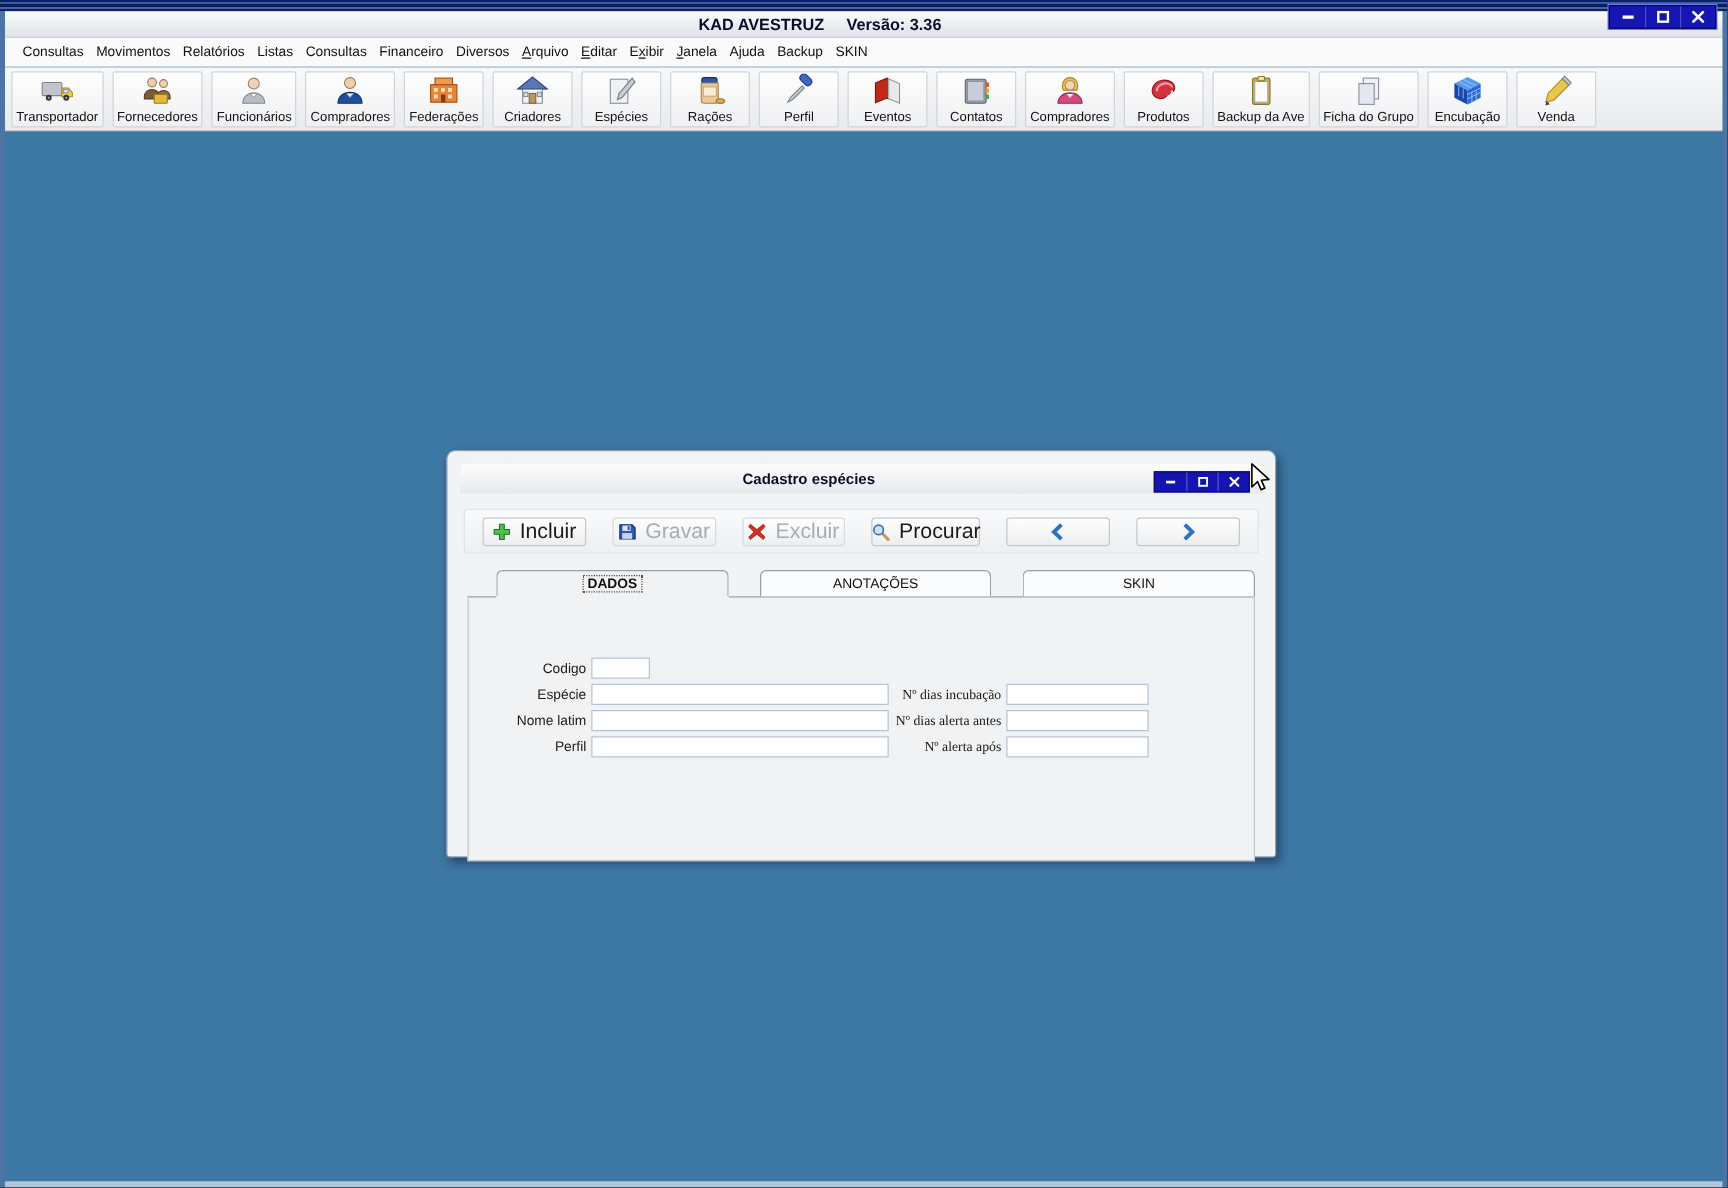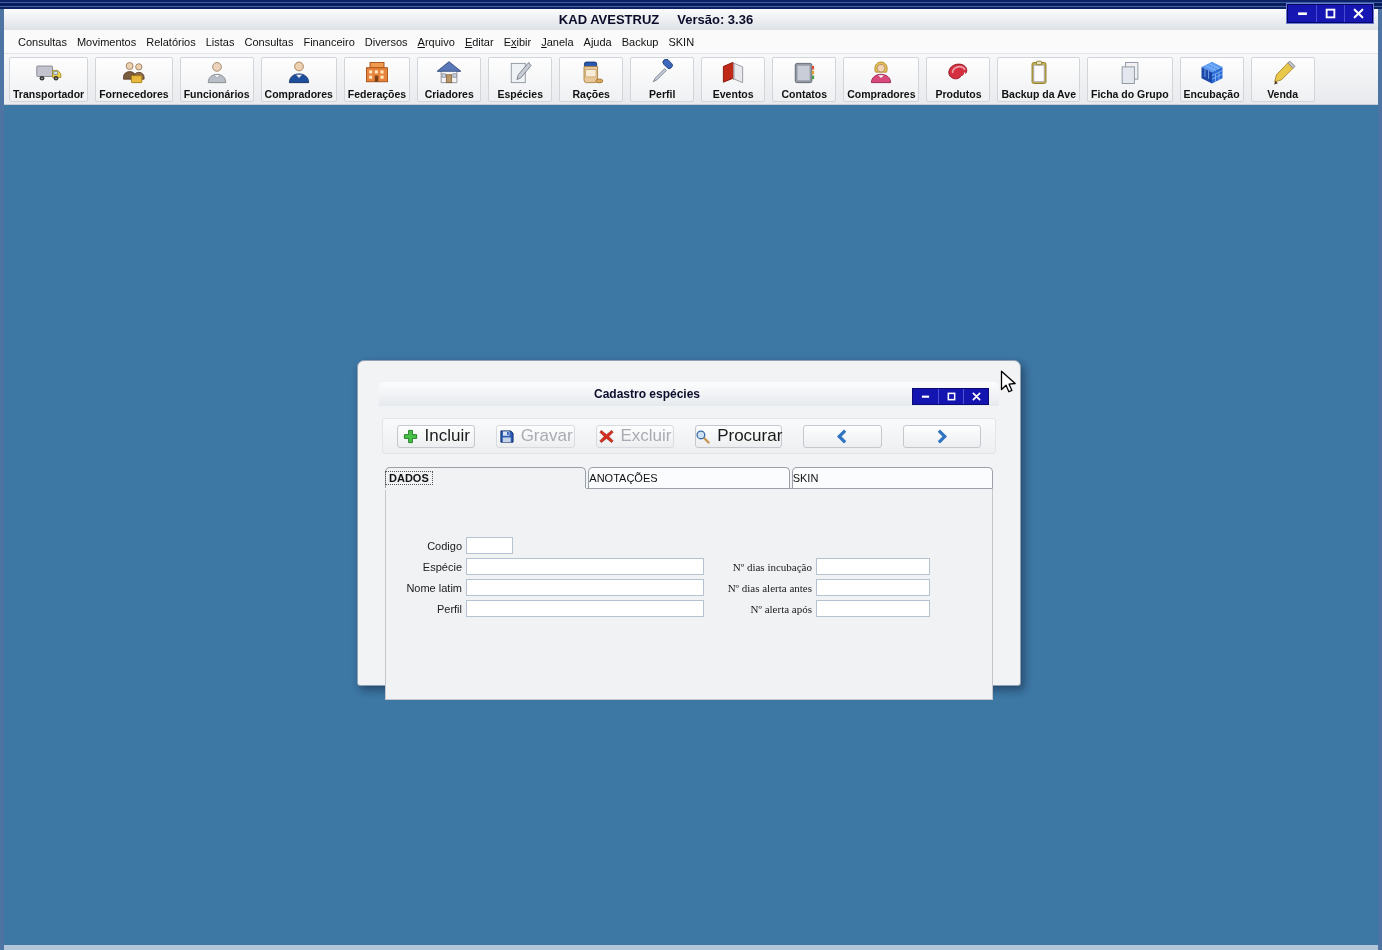--- a/index.html
+++ b/index.html
@@ -23,57 +23,57 @@
   .win-controls .ctl:first-child{border-left:none;}
   .win-controls svg{width:11px;height:11px;display:block;}
   .menubar{height:23px;background:#fafafb;display:flex;align-items:center;
            padding-left:9px;font-size:11px;color:#111;}
   .menu-item{padding:3px 5px;white-space:nowrap;}
   .toolbar{height:52px;background:linear-gradient(#f7f8f9,#e8eaed);
            border-top:1px solid #e3e5e9;border-bottom:1px solid #c8ccd3;
            display:flex;align-items:center;gap:7px;padding:0 5px;}
   .tool-btn{height:45px;min-width:64px;padding:1px 3px;border:1px solid #d2d5da;border-radius:2px;
            background:linear-gradient(#fefefe,#eff0f2);display:flex;flex-direction:column;
-           align-items:center;justify-content:space-between;font-size:10.5px;color:#111;font-weight:bold;}
+           align-items:center;justify-content:space-between;font-size:10.5px;color:#111;}
   .tool-icon{width:28px;height:28px;}
   .tool-icon svg{width:28px;height:28px;display:block;}
   .tool-label{line-height:12px;white-space:nowrap;}
   .desktop{flex:1;}
   .bottom-strip{height:5px;background:#b3c6d9;}
   
   .dialog{position:absolute;left:357px;top:360px;width:664px;height:326px;
           background:#f2f3f5;border:1px solid #8fa0b2;border-radius:7px 7px 3px 3px;
-          box-shadow:3px 4px 8px rgba(8,18,38,.45);padding:21px;z-index:10;}
+          box-shadow:3px 4px 8px rgba(8,18,38,.45);padding:10px;z-index:10;}
   .dlg-caption{height:24px;position:relative;border-radius:5px 5px 0 0;
           background:linear-gradient(#fdfdfe,#e6e9ed);}
   .dlg-title{position:absolute;left:0;right:84px;top:5px;text-align:center;
           font-size:12px;font-weight:bold;color:#0d0d2d;}
   .dlg-controls{position:absolute;top:6px;right:10px;height:17px;display:flex;
           background:#1414b0;border:1px solid #0a0a72;}
   .dlg-controls .ctl{width:25px;display:flex;align-items:center;justify-content:center;
           border-left:1px solid #5151d2;}
   .dlg-controls .ctl:first-child{border-left:none;}
   .dlg-controls svg{width:9px;height:9px;display:block;}
   .dlg-toolbar{margin:12px 3px 0;height:36px;border:1px solid #e2e4e8;border-radius:3px;
           background:linear-gradient(#f9fafb,#edeff1);
           display:flex;align-items:center;gap:21px;padding:0 14px;}
   .dlg-btn{width:87px;height:23px;display:flex;align-items:center;justify-content:center;gap:7px;
           background:linear-gradient(#fefefe,#eceef0);border:1px solid #c5c9cf;border-radius:3px;
           font-size:17px;color:#1a1a1a;}
   .dlg-btn svg{width:15px;height:15px;display:block;flex:none;}
   .dlg-btn.disabled{color:#a8acb2;border-color:#d7dade;}
   .dlg-tabs{margin:13px 6px 0;display:flex;gap:2px;position:relative;z-index:2;}
   .tab{flex:1;height:21px;background:#fbfcfd;border:1px solid #99a0a8;border-bottom:none;
-          border-radius:5px 5px 0 0;display:flex;align-items:center;
-          font-size:11px;color:#111;}
+          border-radius:5px 5px 0 0;display:flex;align-items:center;justify-content:center;
+          font-size:11px;color:#111;margin-left:23px;}
   .tab.active{font-weight:bold;background:#f1f2f4;box-shadow:0 2px 0 #f1f2f4;}
   .tab.active .tab-label{outline:1px dotted #555;padding:0 3px;}
   .dlg-panel{margin:0 6px;height:212px;background:#f1f2f4;border:1px solid #c3c7cd;
           border-top:1px solid #9aa1a9;position:relative;}
-  .left-col{position:absolute;left:10px;top:48px;}
+  .left-col{position:absolute;left:28px;top:48px;}
   .right-col{position:absolute;left:322px;top:69px;font-family:Liberation Serif, serif;}
   .fld-row{display:flex;align-items:center;height:17px;margin-bottom:4px;}
   .fld-label{font-size:11px;color:#1a1a1a;text-align:right;padding-right:4px;flex:none;}
   .left-col .fld-label{width:70px;}
   .right-col .fld-label{width:108px;}
   .fld-input{height:17px;border:1px solid #b5c2d2;background:#fff;font-size:11px;
           padding:0 3px;font-family:inherit;color:#111;}
   .left-col .fld-input{width:238px;}
   .left-col .fld-input.short{width:47px;}
   .right-col .fld-input{width:114px;}

